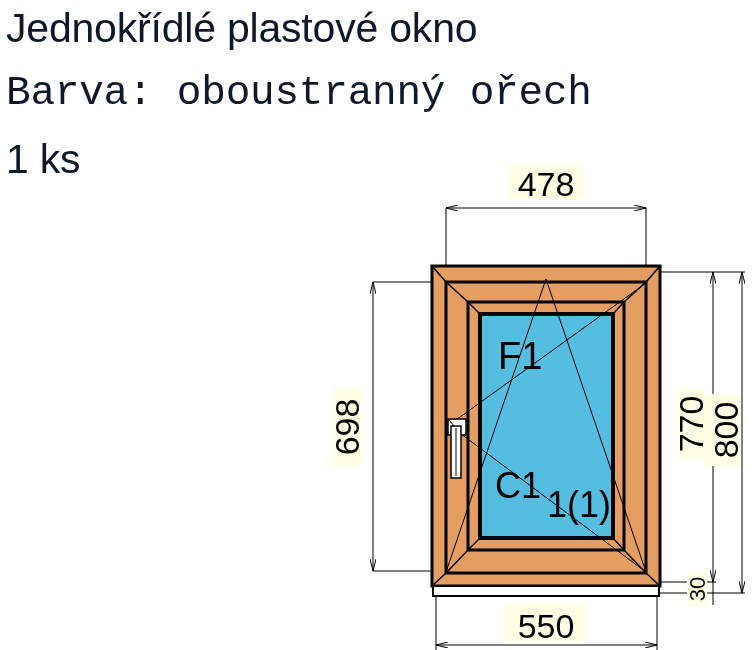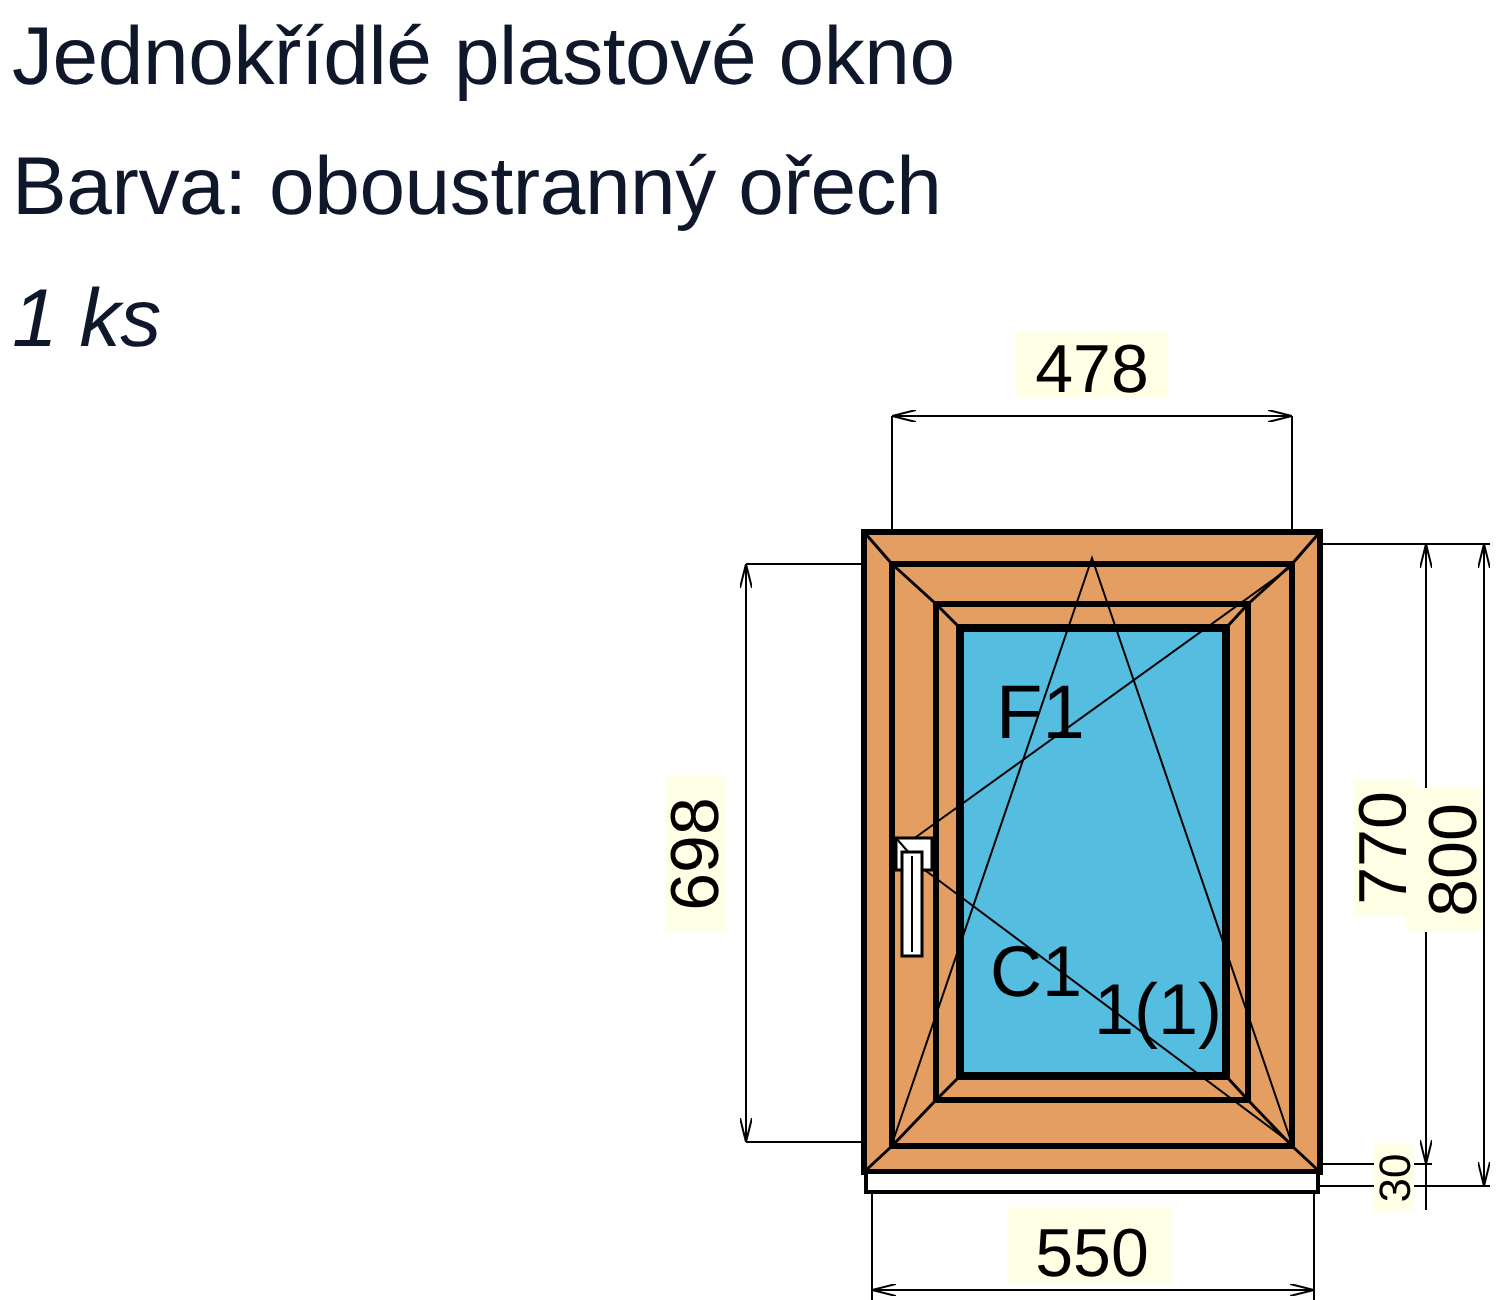--- a/index.html
+++ b/index.html
@@ -1,20 +1,20 @@
 <!DOCTYPE html>
 <html><head>
   <meta charset="utf-8">
   <style>
     html, body { margin: 0; padding: 0; background: #ffffff; }
     body { width: 755px; height: 650px; position: relative; overflow: hidden; font-family: "Liberation Sans", sans-serif; }
     .title-line { position: absolute; left: 6px; font-size: 41px; color: #0f172a; line-height: 1; white-space: nowrap; letter-spacing: -0.2px; }
     #t1 { top: 8px; }
-    #t2 { top: 73px; }
-    #t3 { top: 139px; font-style: italic; }
+    #t2 { top: 73px; font-family: Liberation Mono, monospace; }
+    #t3 { top: 139px; }
     svg#drawing { position: absolute; left: 0; top: 0; }
     .dimtext { font-family: "Liberation Sans", sans-serif; font-size: 34px; fill: #000; }
     .labtext { font-family: "Liberation Sans", sans-serif; fill: #000; }
   </style>
 </head>
 <body>
 
 <div id="t1" class="title-line">Jednokřídlé plastové okno</div>
 <div id="t2" class="title-line">Barva: oboustranný ořech</div>
 <div id="t3" class="title-line">1 ks</div>

